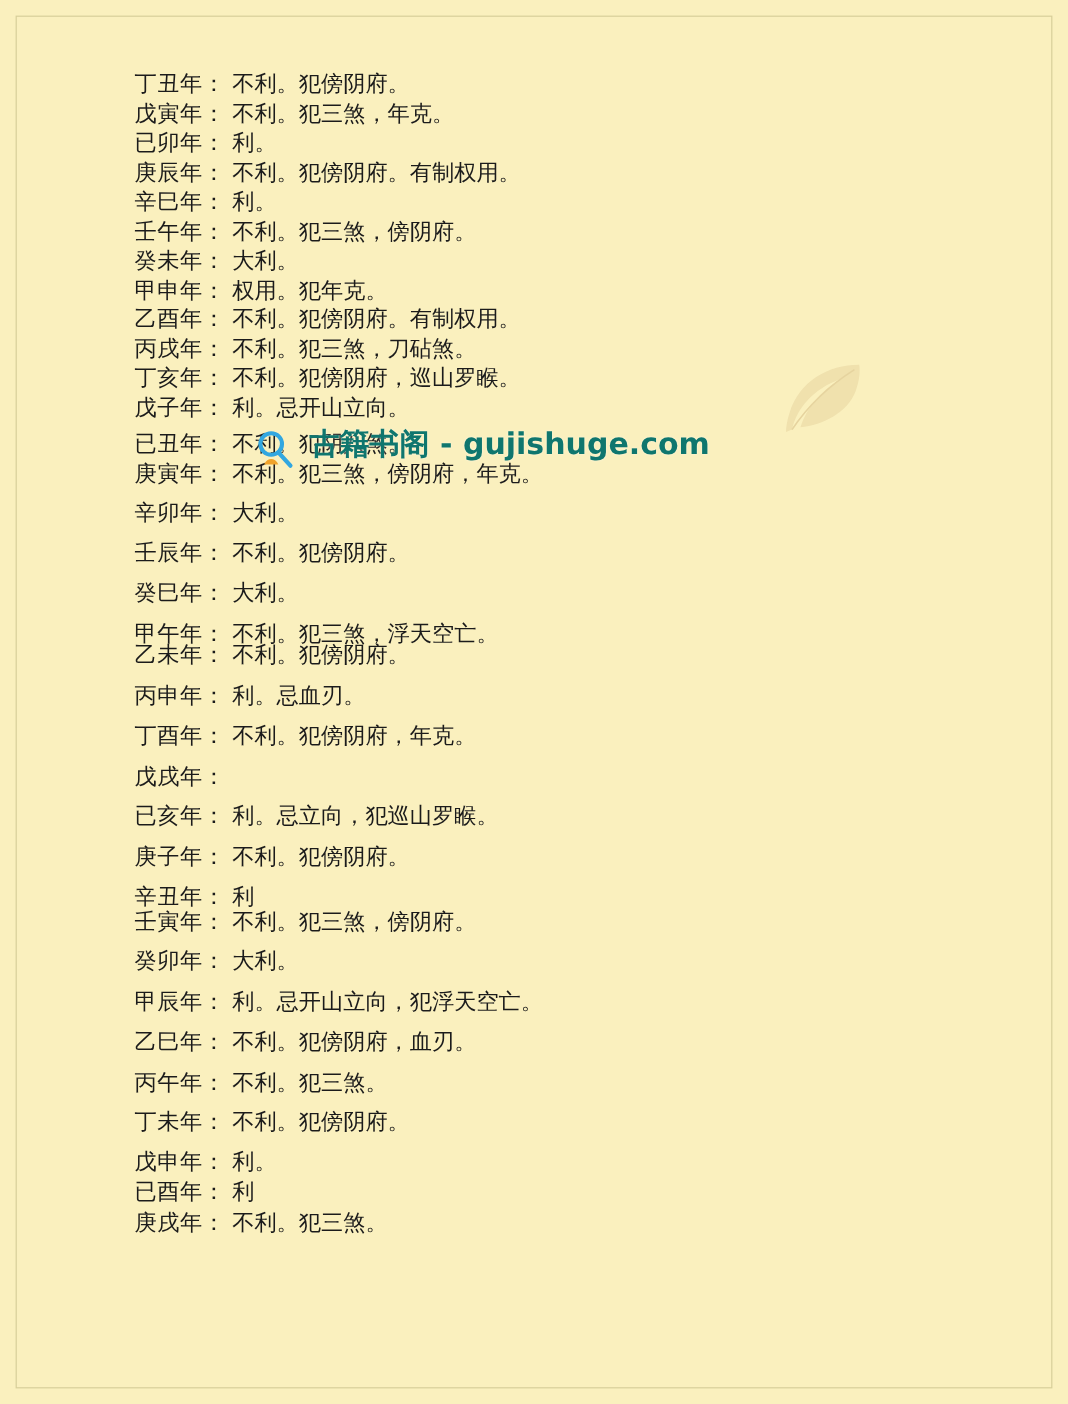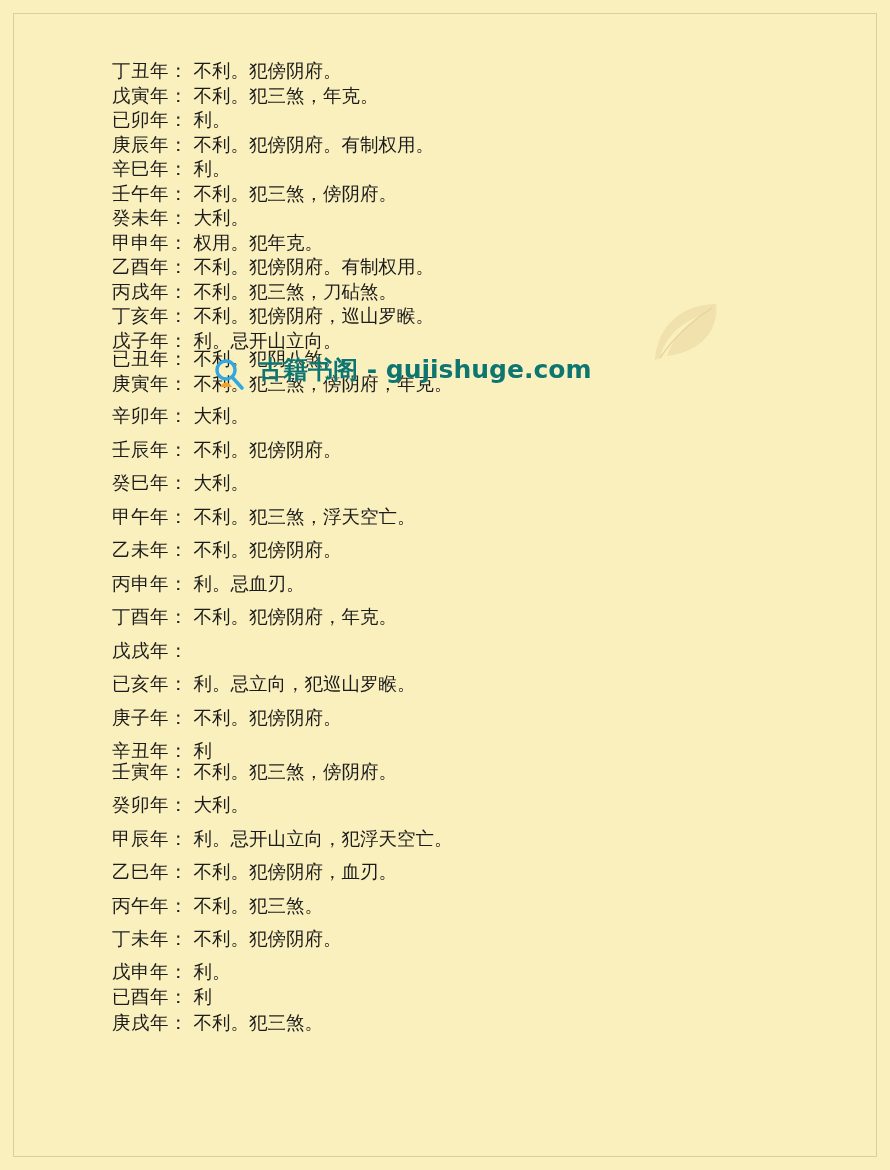--- a/index.html
+++ b/index.html
@@ -167,21 +167,21 @@
     <div class="entry" style="margin-bottom:6px">
       <span class="year">丙戌年</span>
       <span class="colon">：</span>
       <span class="note">不利。犯三煞，刀砧煞。</span>
     </div>
     <div class="entry" style="margin-bottom:6px">
       <span class="year">丁亥年</span>
       <span class="colon">：</span>
       <span class="note">不利。犯傍阴府，巡山罗睺。</span>
     </div>
-    <div class="entry" style="margin-bottom:0">
+    <div class="entry" style="margin-bottom:12px">
       <span class="year">戊子年</span>
       <span class="colon">：</span>
       <span class="note">利。忌开山立向。</span>
     </div>
     <div class="entry" style="margin-bottom:6px">
       <span class="year">已丑年</span>
       <span class="colon">：</span>
       <span class="note">不利。犯阴八煞。</span>
     </div>
     <div class="entry" style="margin-bottom:14px">
@@ -197,21 +197,21 @@
     <div class="entry" style="margin-bottom:15px">
       <span class="year">壬辰年</span>
       <span class="colon">：</span>
       <span class="note">不利。犯傍阴府。</span>
     </div>
     <div class="entry" style="margin-bottom:15px">
       <span class="year">癸巳年</span>
       <span class="colon">：</span>
       <span class="note">大利。</span>
     </div>
-    <div class="entry" style="margin-bottom:15px">
+    <div class="entry" style="">
       <span class="year">甲午年</span>
       <span class="colon">：</span>
       <span class="note">不利。犯三煞，浮天空亡。</span>
     </div>
     <div class="entry" style="margin-bottom:15px">
       <span class="year">乙未年</span>
       <span class="colon">：</span>
       <span class="note">不利。犯傍阴府。</span>
     </div>
     <div class="entry" style="margin-bottom:15px">

